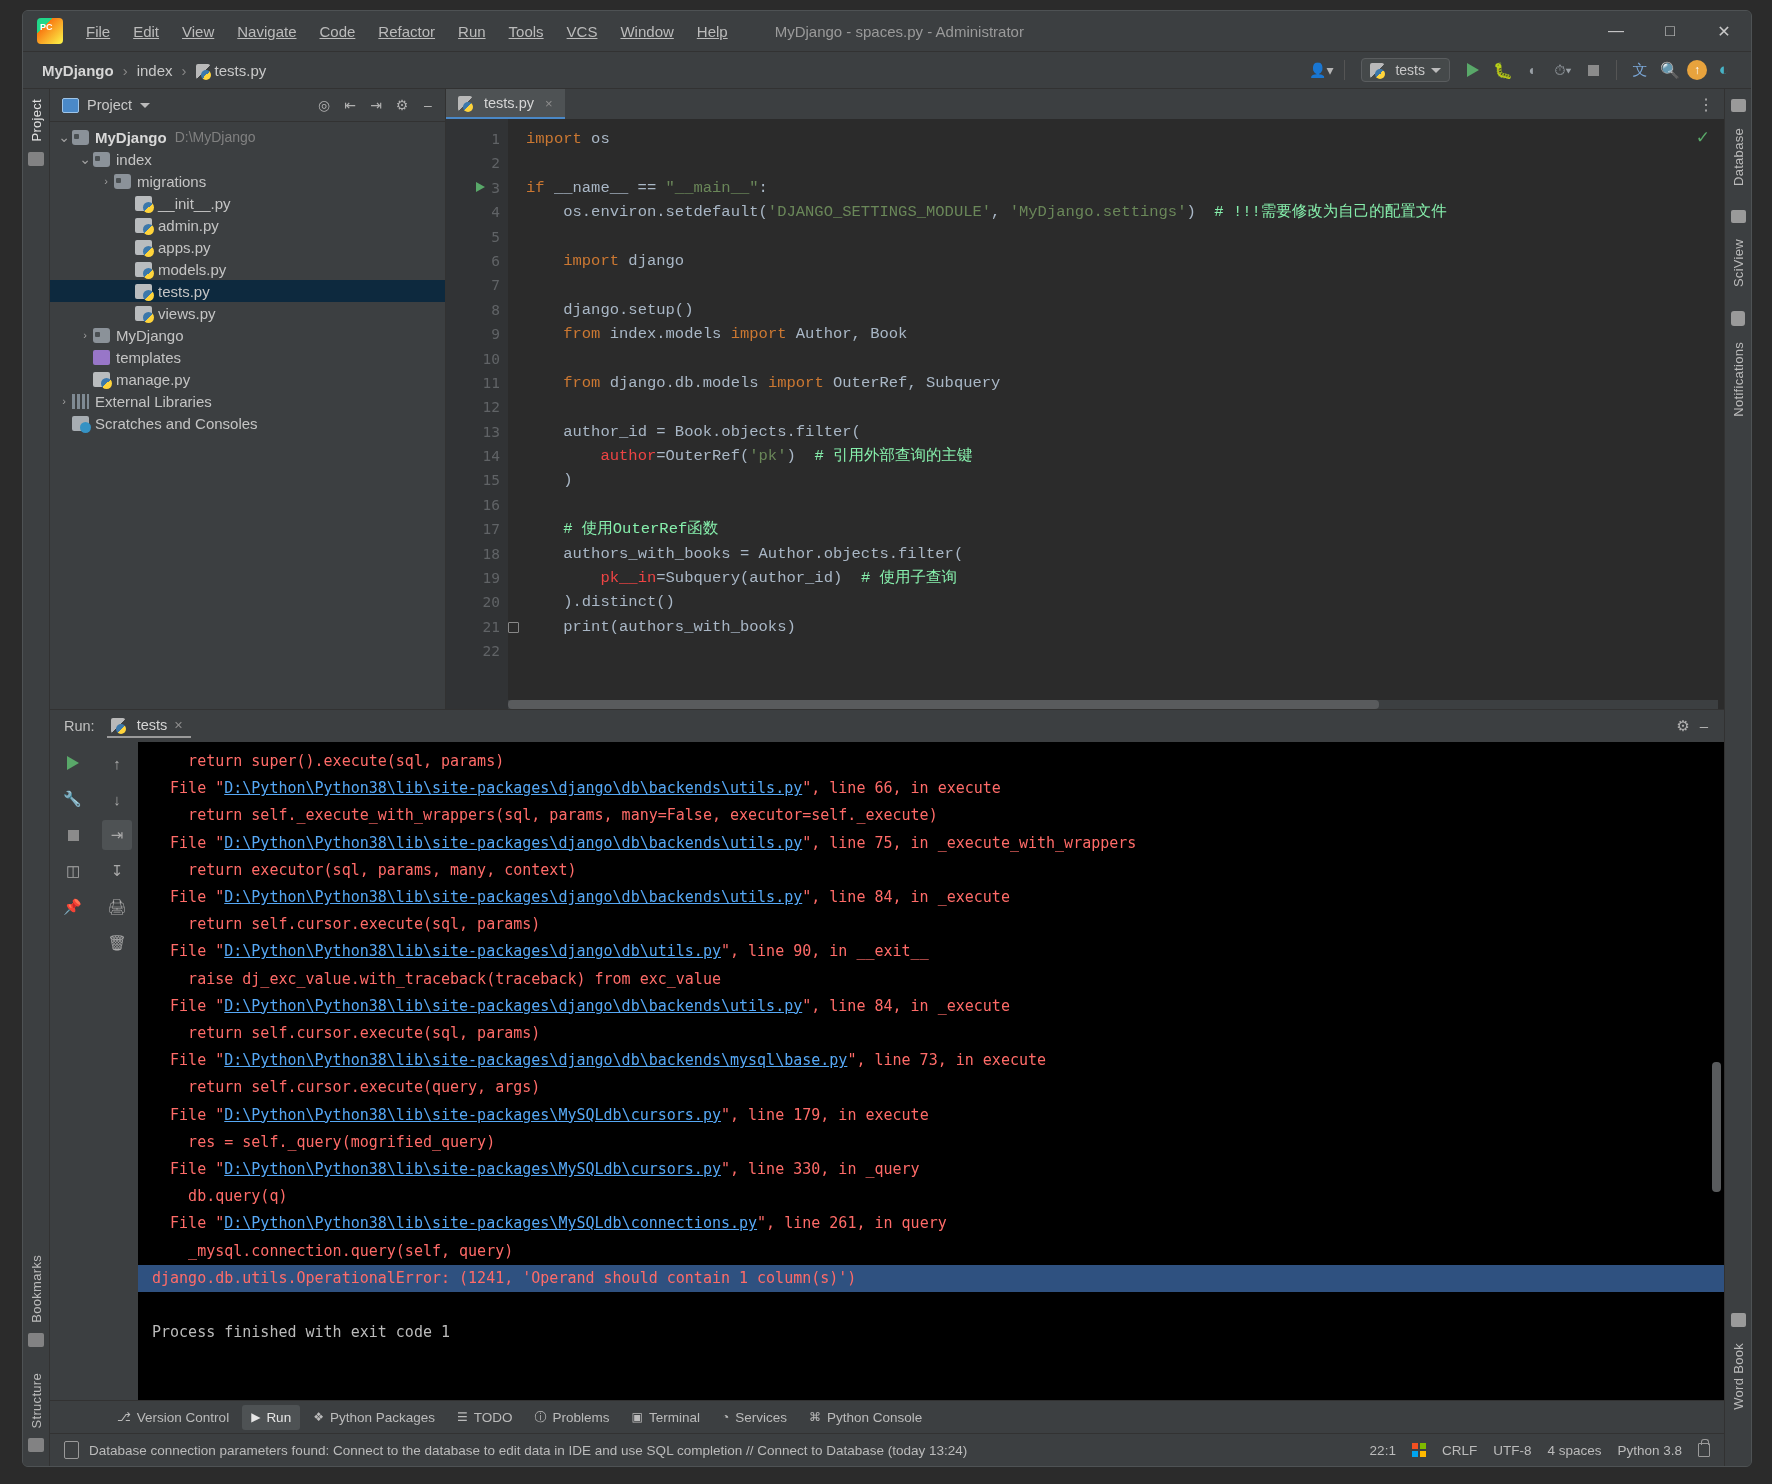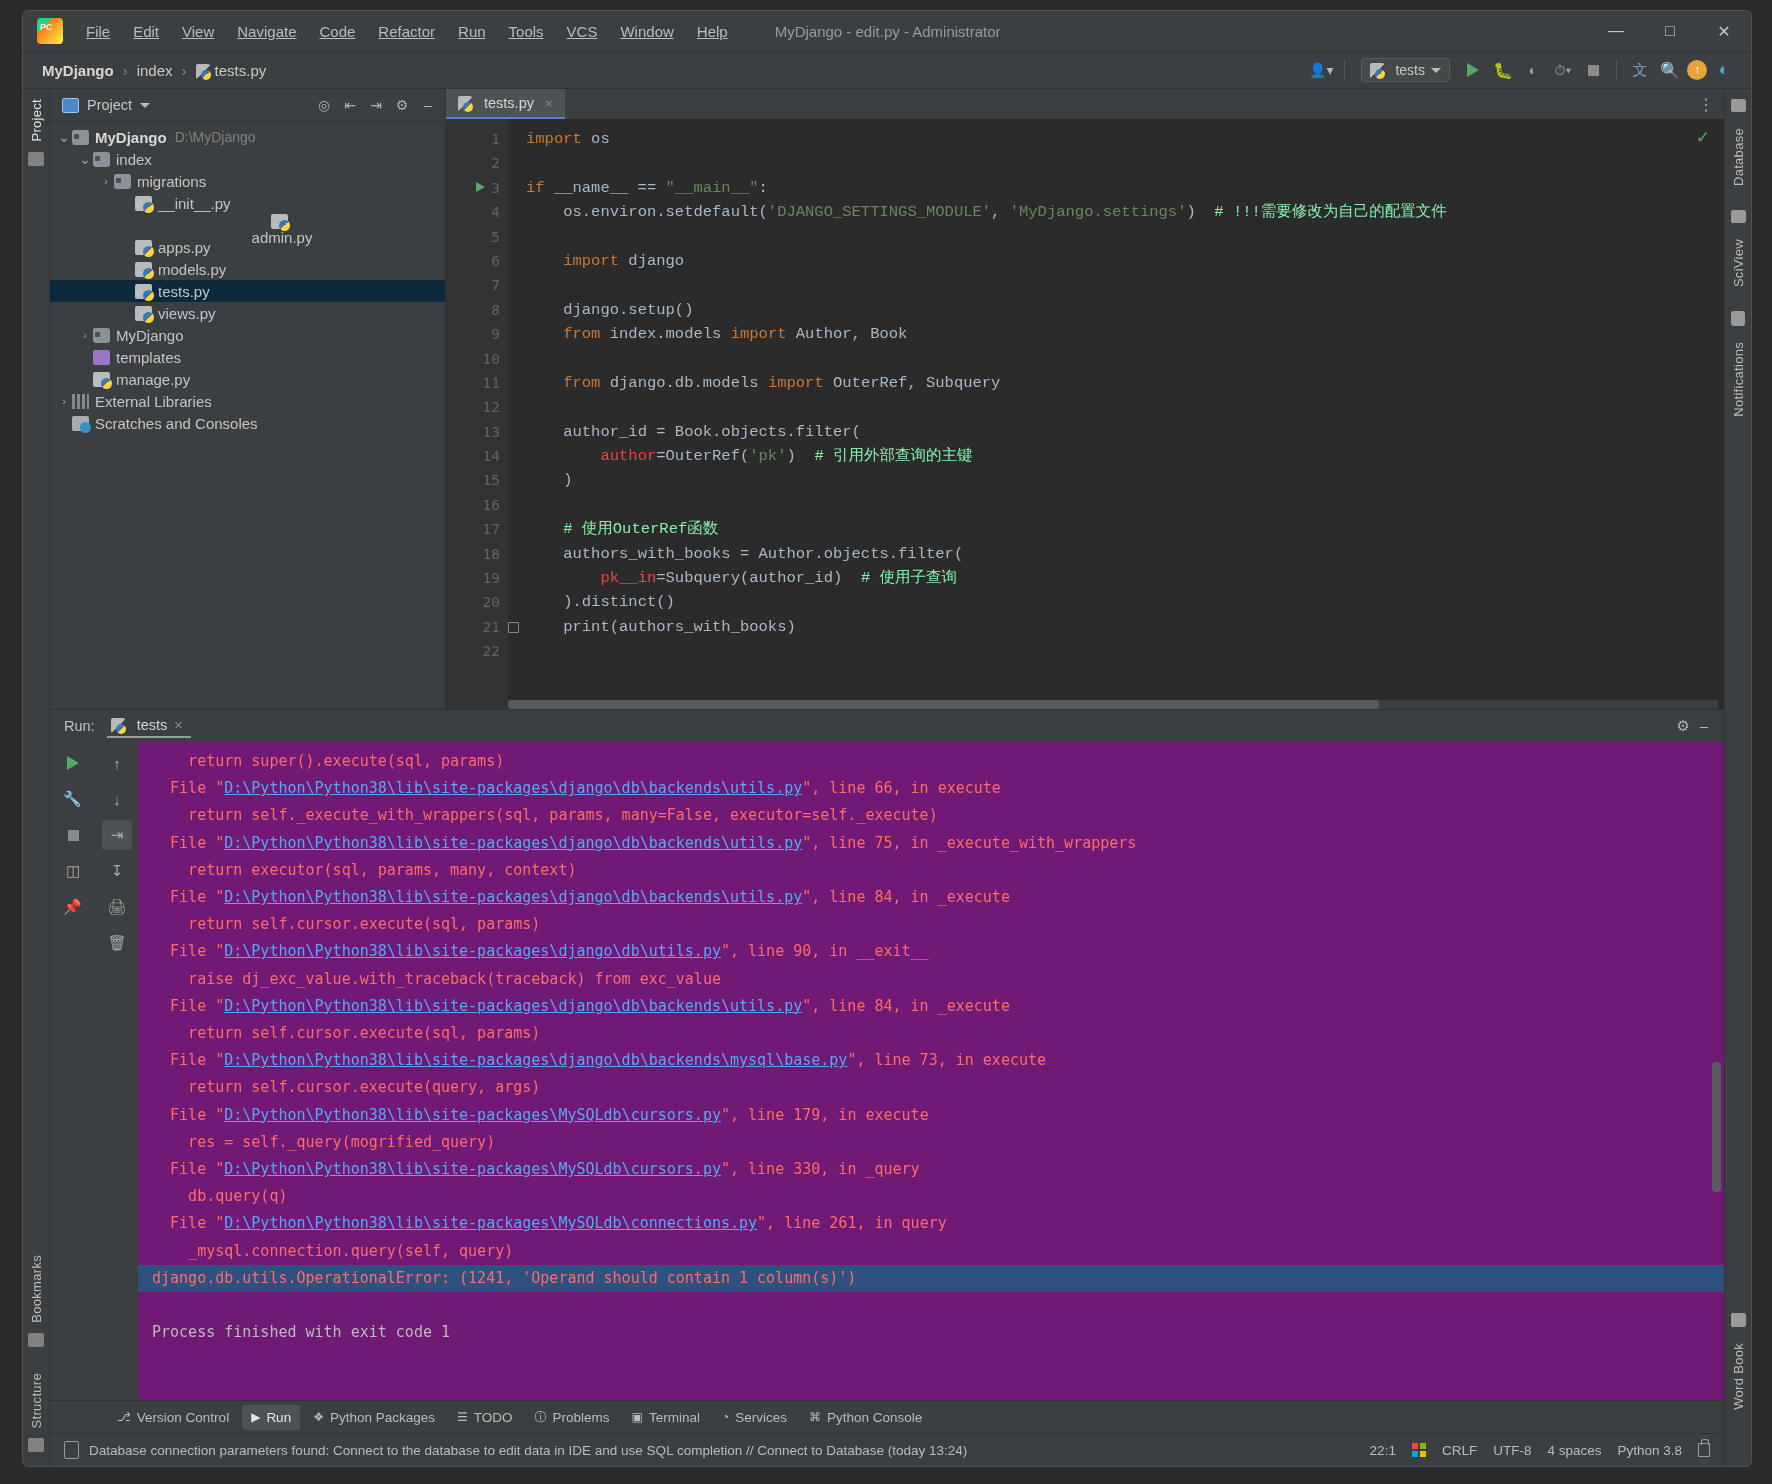--- a/index.html
+++ b/index.html
@@ -112,21 +112,21 @@
   .runwin{flex:1 1 auto;display:flex;flex-direction:column;background:#3c3f41;min-height:0;border-top:1px solid #323232;}
   .run-head{height:32px;display:flex;align-items:center;padding-left:14px;gap:12px;flex:0 0 auto;}
   .run-label{font-size:14.5px;color:#c0c0c0;}
   .run-tab{display:flex;align-items:center;gap:7px;font-size:14.5px;color:#d5d5d5;padding:3px 8px 3px 4px;border-bottom:2px solid #9a9a9a;}
   .run-head-right{margin-left:auto;display:flex;gap:10px;padding-right:16px;color:#b0b0b0;font-size:15px;}
   .run-body{flex:1 1 auto;display:flex;min-height:0;}
   .run-side{width:46px;background:#3c3f41;display:flex;flex-direction:column;align-items:center;padding-top:6px;gap:6px;flex:0 0 auto;}
   .run-side2{width:42px;background:#3c3f41;display:flex;flex-direction:column;align-items:center;padding-top:6px;gap:6px;flex:0 0 auto;}
   .rs-ic{width:30px;height:30px;display:flex;align-items:center;justify-content:center;color:#a9a9a9;font-size:15px;border-radius:3px;}
   .rs-ic.active{background:#4e5254;}
-  .console{flex:1 1 auto;background:#701a75;overflow:hidden;position:relative;
+  .console{flex:1 1 auto;background:#000000;overflow:hidden;position:relative;
            font-family:"DejaVu Sans Mono",monospace;font-size:15px;line-height:27.2px;padding:6px 0 8px 0;}
   .cl{white-space:pre;color:#ff6b68;padding-left:14px;}
   .cl a{color:#56a8f5;text-decoration:underline;}
   .cl.sel{background:#2f5180;}
   .cl.plain{color:#bbbbbb;}
   .console-scroll{position:absolute;right:3px;top:320px;width:9px;height:130px;background:#595b5d;border-radius:4px;}
 
   
   .toolbtns{height:32px;background:#3c3f41;display:flex;align-items:center;padding-left:58px;gap:4px;flex:0 0 auto;border-top:1px solid #323232;}
   .tbtn{display:flex;align-items:center;gap:6px;font-size:13.5px;color:#bbbbbb;padding:5px 9px;border-radius:3px;}
@@ -153,21 +153,21 @@
       <div class="menu-item"><u>View</u></div>
       <div class="menu-item"><u>Navigate</u></div>
       <div class="menu-item"><u>Code</u></div>
       <div class="menu-item"><u>Refactor</u></div>
       <div class="menu-item"><u>Run</u></div>
       <div class="menu-item"><u>Tools</u></div>
       <div class="menu-item"><u>VCS</u></div>
       <div class="menu-item"><u>Window</u></div>
       <div class="menu-item"><u>Help</u></div>
     </div>
-    <div class="wintitle">MyDjango - edit.py - Administrator</div>
+    <div class="wintitle">MyDjango - spaces.py - Administrator</div>
     <div class="wincontrols">
       <div class="winbtn">—</div>
       <div class="winbtn">□</div>
       <div class="winbtn close">✕</div>
     </div>
   </div>
 
   <div class="navbar">
     <div class="crumbs">
       <span class="crumb bold">MyDjango</span>
@@ -247,21 +247,21 @@
               <div class="row" style="padding-left: 48px;">
                 <span class="arrow">›</span>
                 <span class="ic folder"></span>
                 <span class="lbl">migrations</span>
               </div>
               <div class="row" style="padding-left: 69px;">
                 <span class="arrow"></span>
                 <span class="ic pyf"></span>
                 <span class="lbl">__init__.py</span>
               </div>
-              <div class="row" style="padding-left: 69px; flex-direction: column;">
+              <div class="row" style="padding-left: 69px;">
                 <span class="arrow"></span>
                 <span class="ic pyf"></span>
                 <span class="lbl">admin.py</span>
               </div>
               <div class="row" style="padding-left: 69px;">
                 <span class="arrow"></span>
                 <span class="ic pyf"></span>
                 <span class="lbl">apps.py</span>
               </div>
               <div class="row" style="padding-left: 69px; text-align: right;">

